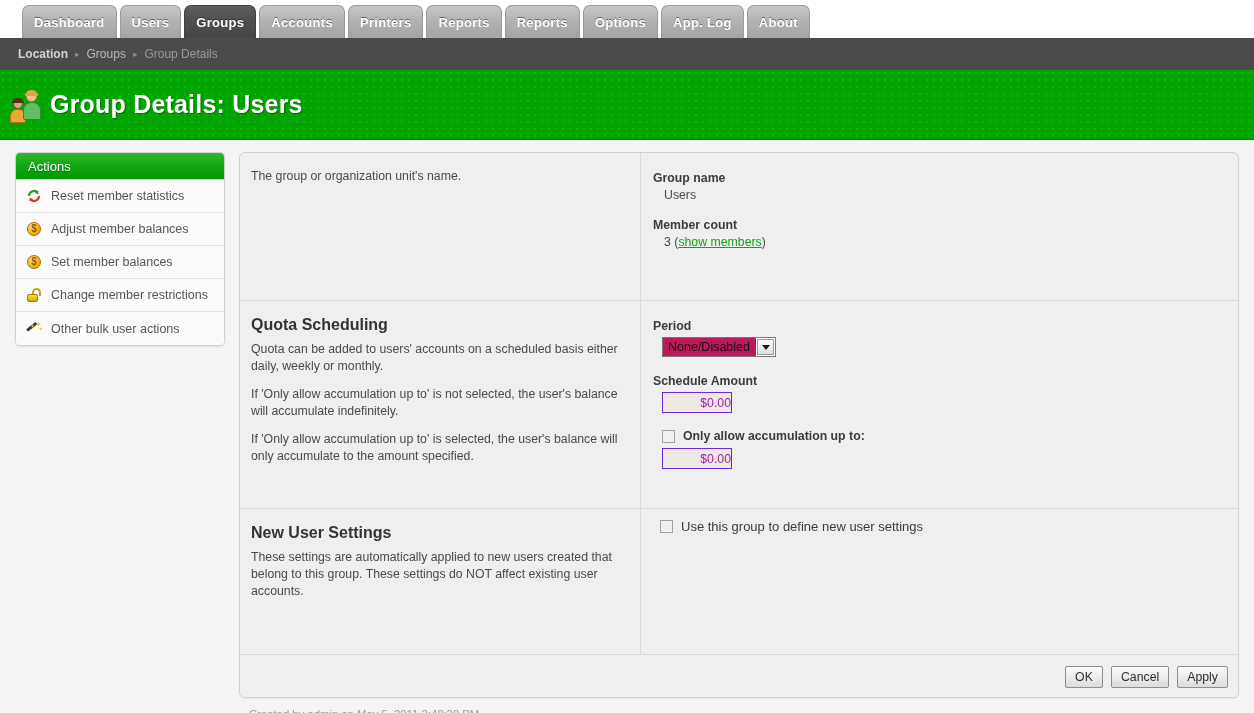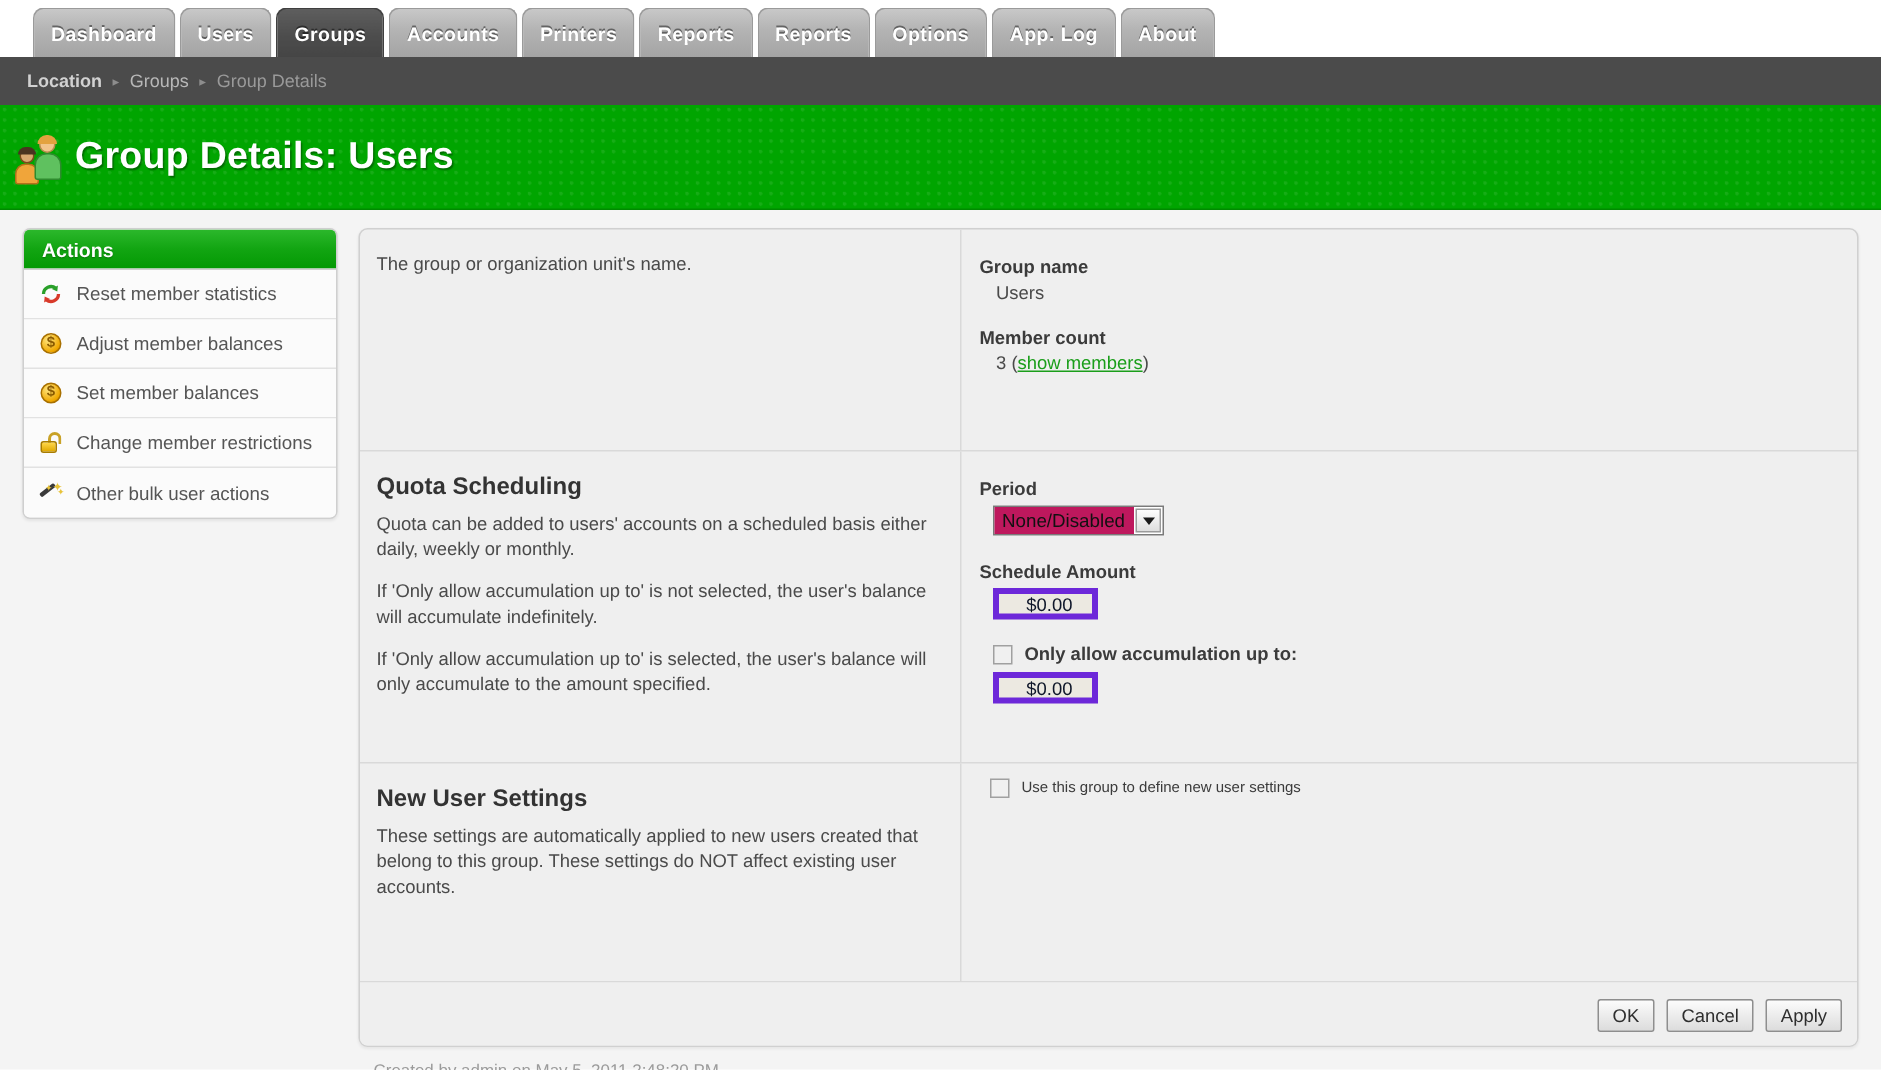--- a/index.html
+++ b/index.html
@@ -95,21 +95,21 @@
     width: 210px;
     background: #fbfbfb;
     border: 1px solid #cfcfcf;
     border-radius: 5px;
     box-shadow: 0 1px 2px rgba(0,0,0,0.07);
     overflow: hidden;
   }
   #sidebar-title {
     height: 27px;
     background: linear-gradient(to bottom, #2cb82c 0%, #12a512 50%, #039903 100%);
-    color: #ffffff; font-weight: bold; font-size: 13px;
+    color: #ffffff; font-weight: normal; font-size: 13px;
     display: flex; align-items: center; padding-left: 12px;
     text-shadow: 0 1px 1px rgba(0,0,0,0.3);
     border-bottom: 1px solid #cfcfcf;
   }
   .action-item {
     height: 33px;
     display: flex; align-items: center;
     padding-left: 10px;
     border-bottom: 1px solid #e2e2e2;
     font-size: 12.5px; color: #555555;
@@ -197,42 +197,42 @@
   .caret {
     width: 0; height: 0;
     border-left: 4px solid transparent;
     border-right: 4px solid transparent;
     border-top: 5px solid #1a1a1a;
   }
   .moneyfield {
     width: 70px; height: 21px;
     margin: 0 0 16px 9px;
     background: #ece9e1;
-    border: 4px solid #6d28d9;
+    border: 1px solid #6d28d9;
     display: flex; align-items: center; justify-content: flex-end;
-    padding-right: 13px;
-    font-size: 12.3px; color: #0f172a;
+    padding-right: 0;
+    font-size: 12.3px; color: #a21caf;
     cursor: text;
   }
   .cbrow {
     display: flex; align-items: center;
     margin: 0 0 5px 9px;
   }
   .cbox {
     width: 13px; height: 13px; flex: 0 0 13px;
     background: #f0f0f0;
     border: 1px solid #a0a0a0;
     margin-right: 8px;
     cursor: pointer;
   }
   .cb-label-bold {
     font-size: 12.3px; font-weight: bold; color: #3b3b3b;
   }
   .cb-label-plain {
-    font-size: 10px; color: #3b3b3b;
+    font-size: 13px; color: #3b3b3b;
   }
 
   
   #panel-footer {
     height: 44px;
     display: flex; align-items: center; justify-content: flex-end;
     padding-right: 10px;
     background: #efefef;
   }
   .btn {

